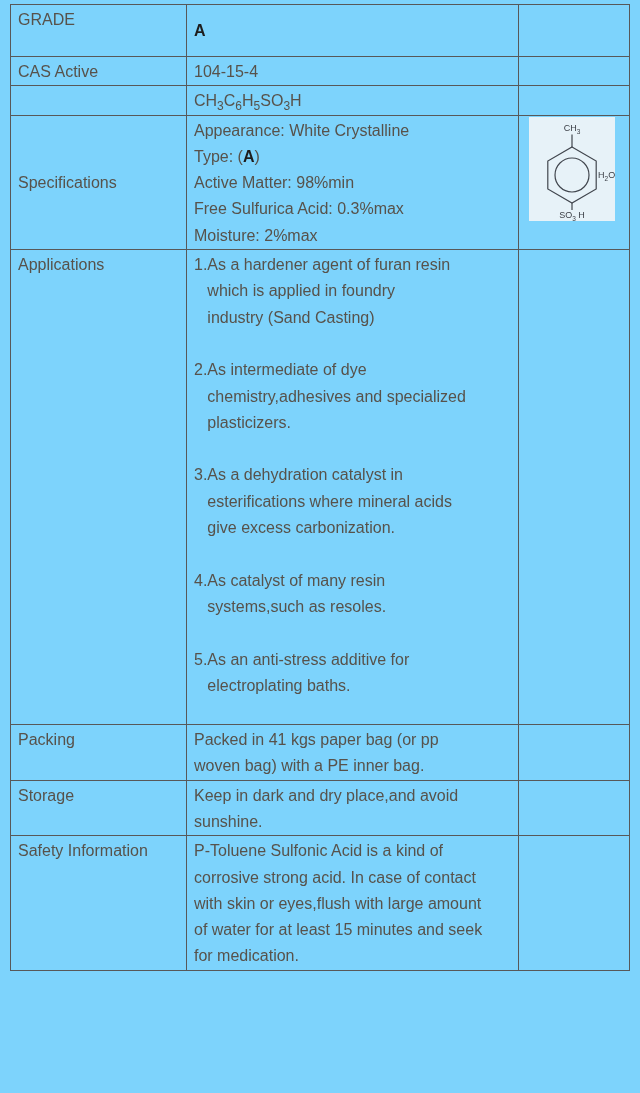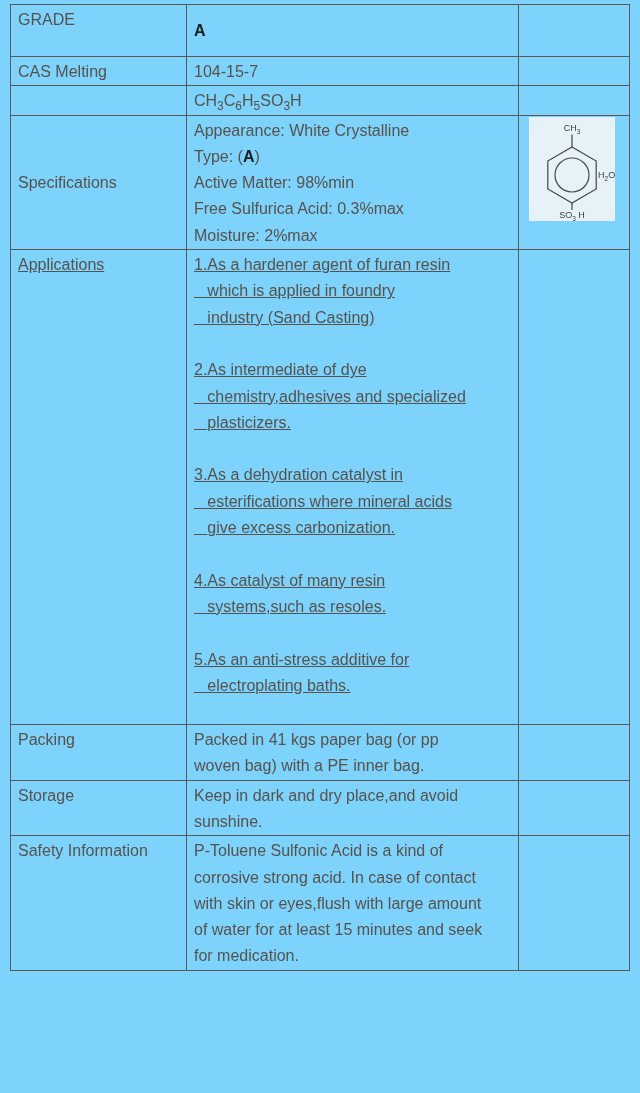--- a/index.html
+++ b/index.html
@@ -16,21 +16,21 @@
   td{
     border:1px solid #585858;
     vertical-align:top;
     box-sizing:border-box;
     padding:2px 6px 0 7px;
     font-size:16px;line-height:26.3px;color:#57524b;
     overflow:hidden;
   }
   .c1{width:176px;} .c2{width:332px;} .c3{width:111px;}
   .r1 td{height:52px;} .r2 td{height:27px;} .r3 td{height:28px;}
-  .r4 td{height:132px;} .r5 td{height:107px;} .r6 td{height:475px;text-decoration:underline;}
+  .r4 td{height:132px;} .r5 td{height:107px;} .r6 td{height:475px;}
   .r7 td{height:53px;margin-left:43px;} .r8 td{height:53px;} .r9 td{height:132px;}
   .pre{white-space:pre-wrap;}
   .vmid{vertical-align:middle;}
   .bold-dark{font-weight:bold;color:#1d1d1d;}
   sub{font-size:12px;line-height:0;}
   .structcell{padding:1px 0 0 10px;}
   .slabel{font-size:9px;fill:#3a3e45;font-family:"Liberation Sans","DejaVu Sans",sans-serif;}
   .ssub{font-size:6.5px;}
   .sline{stroke:#41464e;stroke-width:1.2;fill:none;}
 </style>
@@ -46,22 +46,22 @@
       </colgroup>
 
     <tbody>
         <tr class="r1">
       <td><span>GRADE</span></td>
       <td class="vmid"><span class="bold-dark">A</span></td>
       <td></td>
     </tr>
 
     <tr class="r2">
-      <td><span>CAS Melting</span></td>
-      <td><span>104-15-7</span></td>
+      <td><span>CAS Active</span></td>
+      <td><span>104-15-4</span></td>
       <td></td>
     </tr>
 
     <tr class="r3">
       <td></td>
       <td><span><span>CH</span><sub>3</sub><span>C</span><sub>6</sub><span>H</span><sub>5</sub><span>SO</span><sub>3</sub><span>H</span></span></td>
       <td></td>
     </tr>
 
     <tr class="r4">

